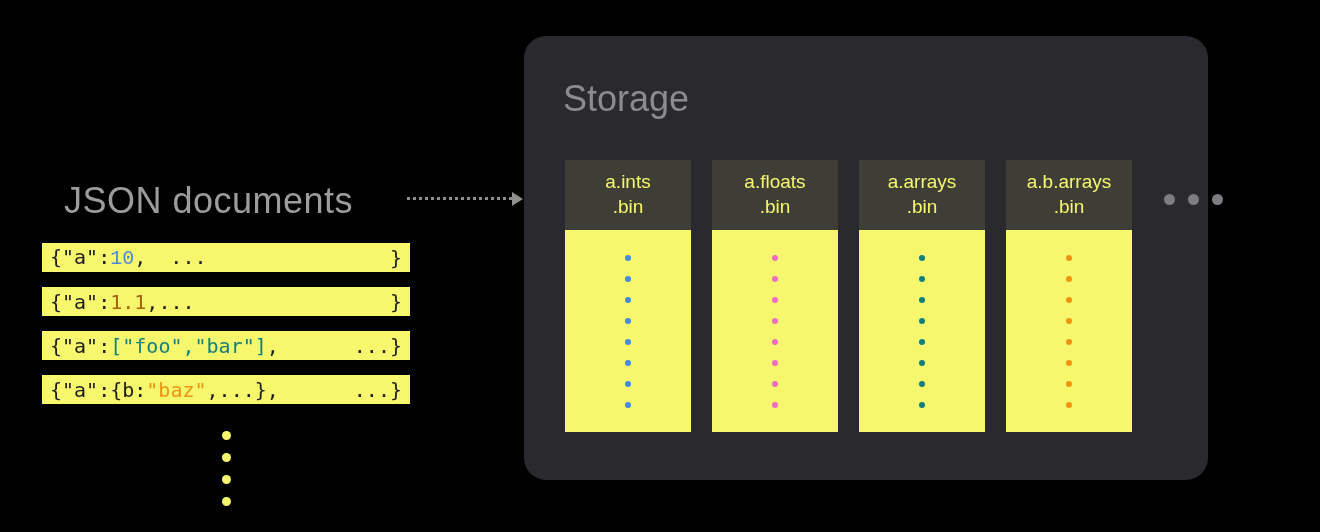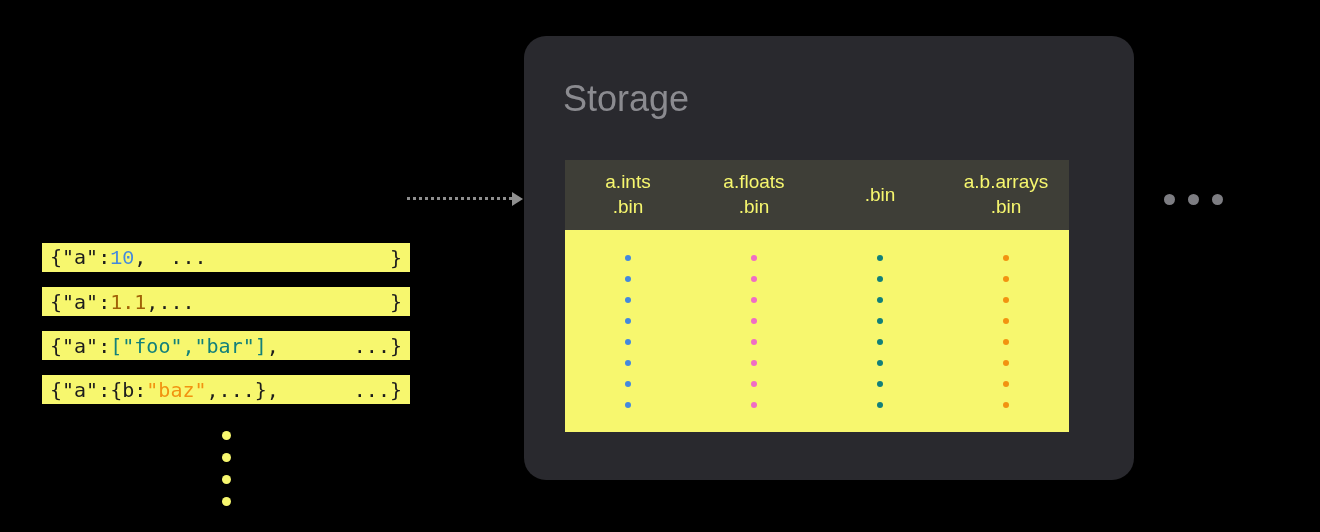--- a/index.html
+++ b/index.html
@@ -50,31 +50,31 @@
   .v-ellipsis {
     position: absolute; left: 42px; top: 431px; width: 368px;
     display: flex; flex-direction: column; align-items: center; gap: 13px;
   }
   .y-dot { width: 9px; height: 9px; border-radius: 50%; background: var(--yellow, #f7f76e); }
 
   
   .storage {
     position: absolute;
     left: 524px; top: 36px;
-    width: 610px; height: 444px;
+    width: 684px; height: 444px;
     background: var(--panel, #29292e);
     border-radius: 22px;
   }
   .storage-title {
     position: absolute; left: 39px; top: 42px;
     font-size: 36px;
     color: var(--title-gray, #8b8b90);
     white-space: nowrap;
   }
-  .columns { position: absolute; left: 41px; top: 124px; display: flex; }
+  .columns { position: absolute; left: 41px; top: 124px; display: flex; gap: 21px; }
   .column { width: 126px; display: flex; flex-direction: column; }
   .col-header {
     height: 70px;
     background: var(--header-bg, #3e3e37);
     color: var(--yellow, #f7f76e);
     font-size: 19px;
     text-align: center;
     display: flex; flex-direction: column; justify-content: center;
     line-height: 1.3;
   }
@@ -89,20 +89,21 @@
     position: absolute; left: 640px; top: 158px;
     display: flex; gap: 13px; align-items: center;
   }
   .g-dot { width: 11px; height: 11px; border-radius: 50%; background: var(--ellipsis-gray, #7d7d82); }
 </style>
 </head>
 <body>
 
 <div class="canvas">
 
+  <div class="json-title">JSON documents</div>
 
   <div class="arrow">
     <div class="arrow-line"></div>
     <div class="arrow-head"></div>
   </div>
 
   <div class="rows">
       <div class="json-row">
         <span><span style="color: rgb(28, 28, 28);">{"a":</span><span style="color: rgb(68, 137, 221); font-family: Liberation Mono, monospace;">10</span><span style="color: rgb(28, 28, 28);">,  ...</span></span>
         <span>}</span>
@@ -158,20 +159,21 @@
             <div class="dot" style="background: rgb(240, 108, 196);"></div>
             <div class="dot" style="background: rgb(240, 108, 196);"></div>
             <div class="dot" style="background: rgb(240, 108, 196);"></div>
             <div class="dot" style="background: rgb(240, 108, 196);"></div>
             <div class="dot" style="background: rgb(240, 108, 196);"></div>
             <div class="dot" style="background: rgb(240, 108, 196);"></div>
           </div>
         </div>
         <div class="column">
           <div class="col-header">
+            <div>a.arrays</div>
             <div>.bin</div>
           </div>
           <div class="col-body">
             <div class="dot" style="background: rgb(18, 128, 122);"></div>
             <div class="dot" style="background: rgb(18, 128, 122);"></div>
             <div class="dot" style="background: rgb(18, 128, 122);"></div>
             <div class="dot" style="background: rgb(18, 128, 122);"></div>
             <div class="dot" style="background: rgb(18, 128, 122);"></div>
             <div class="dot" style="background: rgb(18, 128, 122);"></div>
             <div class="dot" style="background: rgb(18, 128, 122);"></div>

